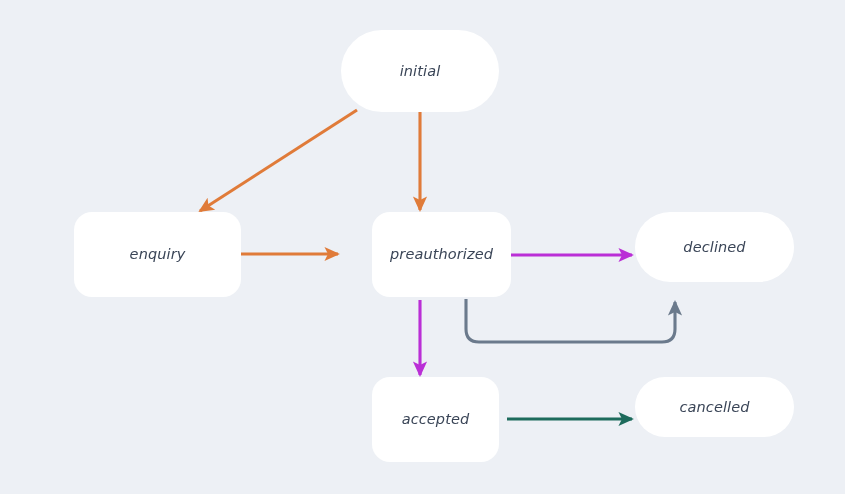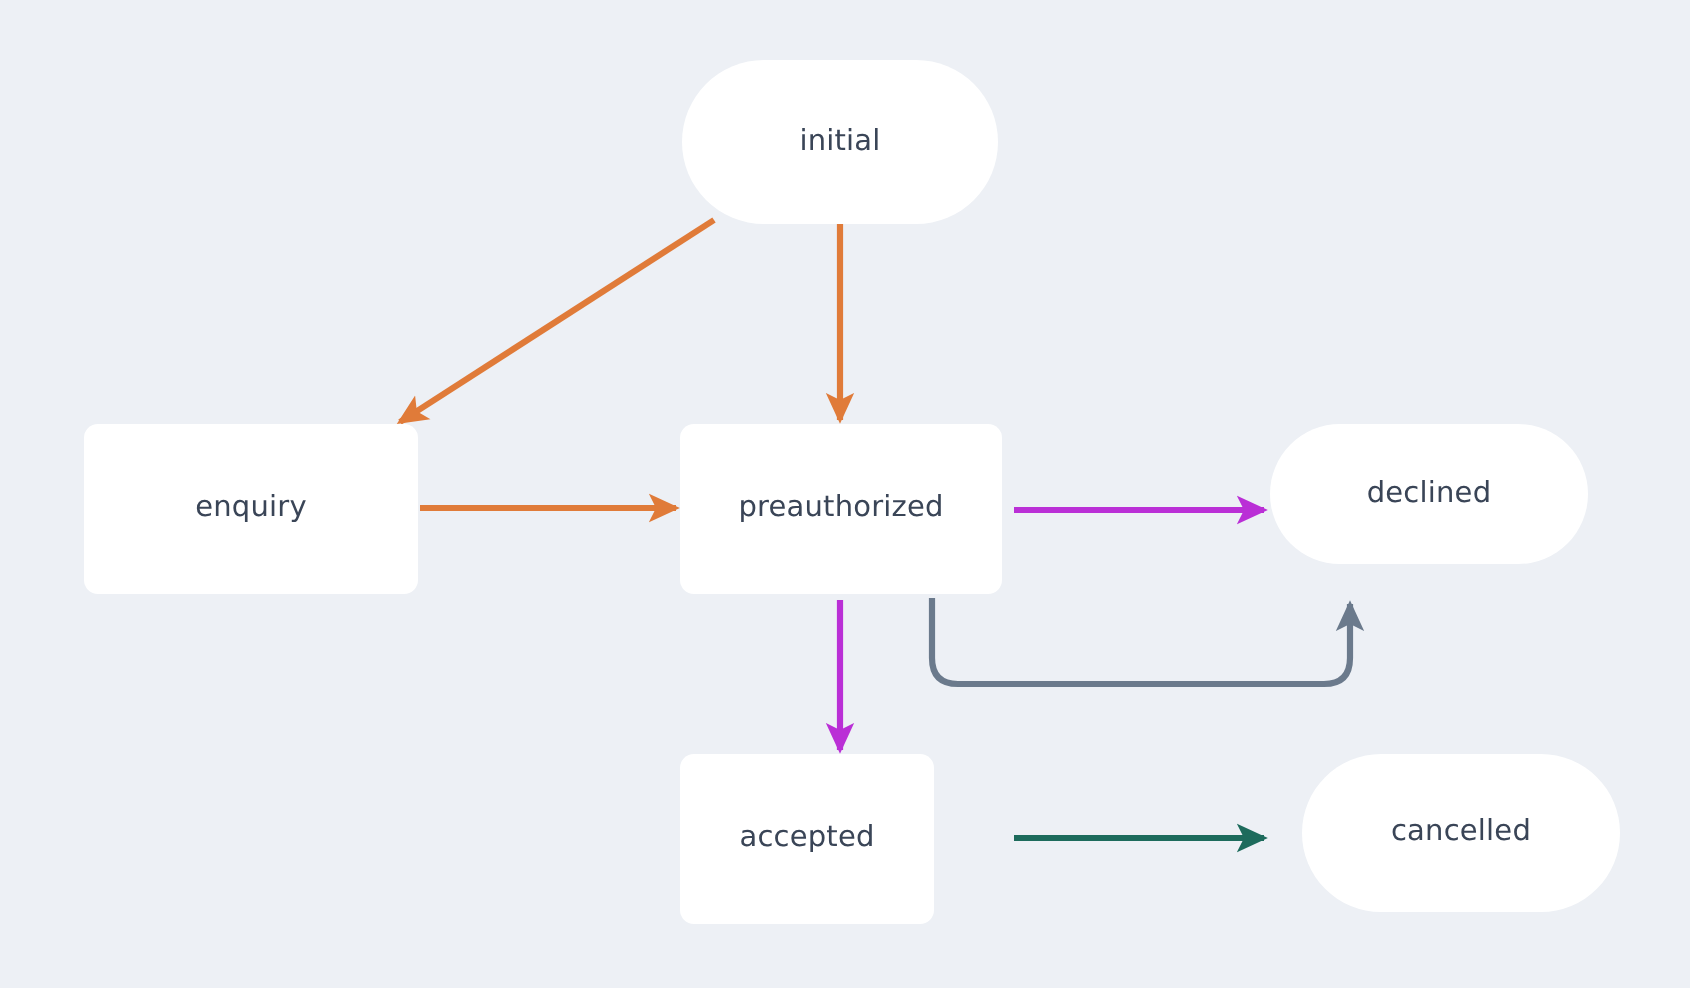--- a/index.html
+++ b/index.html
@@ -28,27 +28,29 @@
   }
   .node {
     position: absolute;
     background: #ffffff;
     display: flex;
     align-items: center;
     justify-content: center;
     box-sizing: border-box;
   }
   .node.rect {
-    border-radius: 7px;
+    border-radius: 18px;
+    margin-left: 32px;
   }
   .node.pill {
     border-radius: 999px;
   }
   .node-label {
     font-family: "DejaVu Sans", sans-serif;
+    font-style: italic;
     font-size: 14.5px;
     color: #3a4557;
     letter-spacing: 0.1px;
     white-space: nowrap;
     line-height: 1;
   }
 </style>
 </head>
 <body>
 
@@ -86,29 +88,29 @@
   </svg>
 
   <div class="node pill" style="left:341px; top:30px; width:158px; height:82px;">
     <span class="node-label">initial</span>
   </div>
 
   <div class="node rect" style="left:42px; top:212px; width:167px; height:85px;">
     <span class="node-label">enquiry</span>
   </div>
 
-  <div class="node rect" style="left:340px; top:212px; width:161px; height:85px;">
+  <div class="node rect" style="left:340px; top:212px; width:139px; height:85px;">
     <span class="node-label">preauthorized</span>
   </div>
 
   <div class="node pill" style="left:635px; top:212px; width:159px; height:70px;">
     <span class="node-label">declined</span>
   </div>
 
   <div class="node rect" style="left:340px; top:377px; width:127px; height:85px;">
     <span class="node-label">accepted</span>
   </div>
 
-  <div class="node pill" style="left:651px; top:377px; width:159px; height:79px;">
+  <div class="node pill" style="left:635px; top:377px; width:159px; height:60px;">
     <span class="node-label">cancelled</span>
   </div>
 
 </div>
 
 </body></html>

